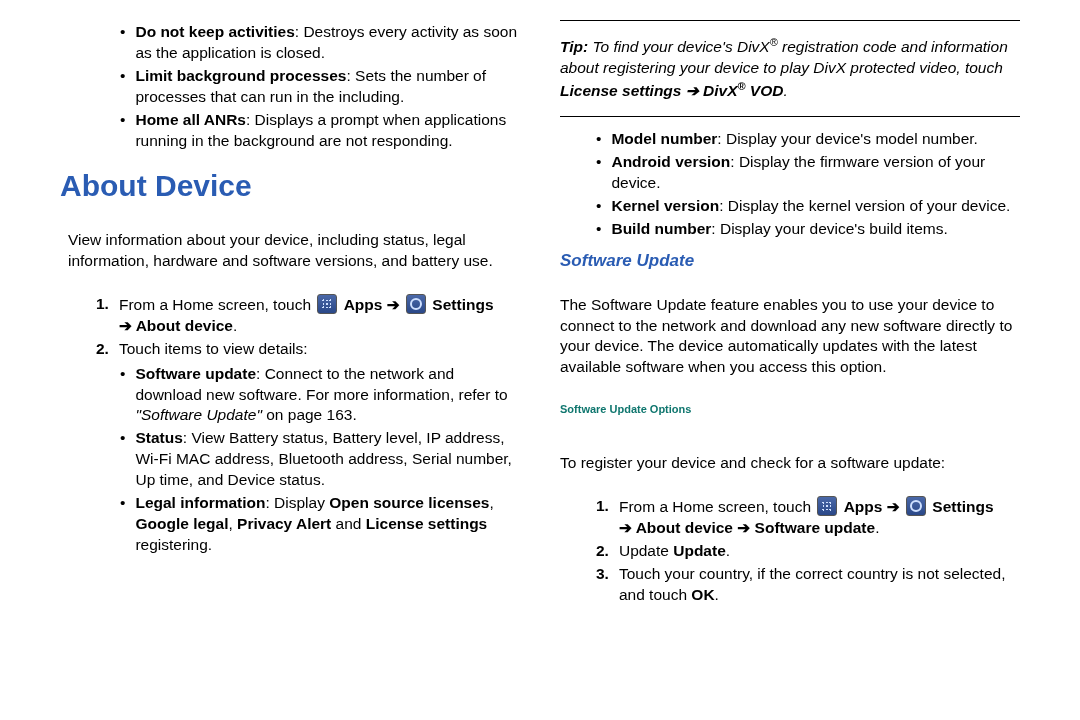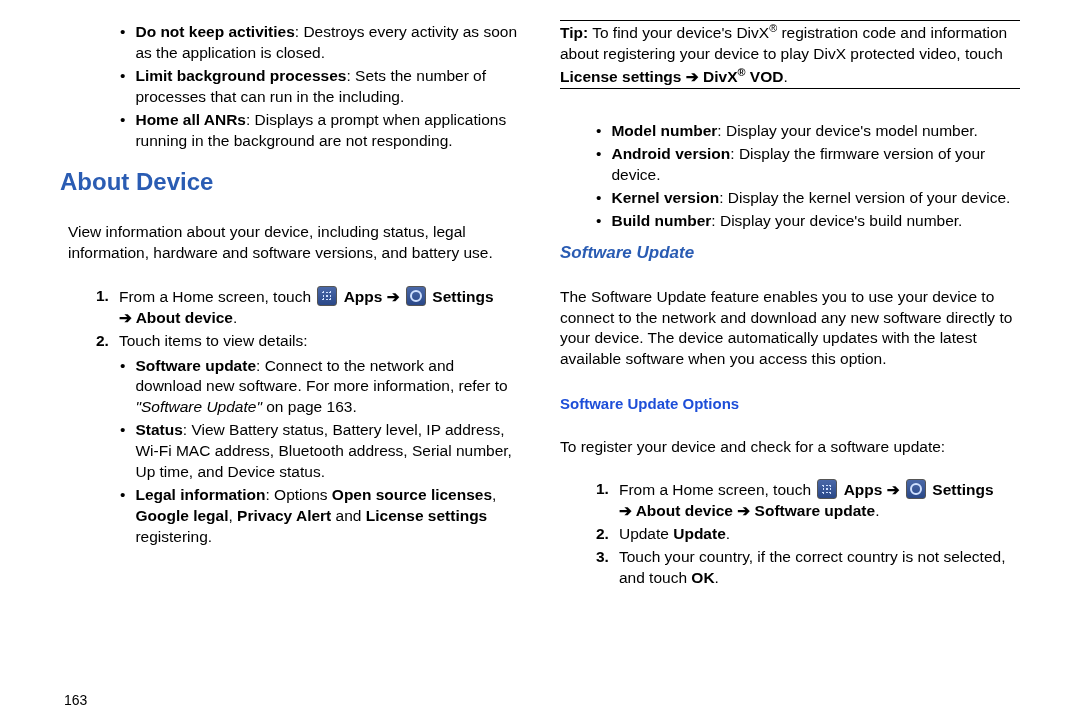--- a/index.html
+++ b/index.html
@@ -1,27 +1,27 @@
 <!DOCTYPE html>
 <html><head>
 <meta charset="utf-8">
 <style>
 html,body{margin:0;padding:0;width:1080px;height:720px;background:#fff;font-family:Arial,Helvetica,sans-serif;color:#000;}
 .page{display:flex;gap:40px;padding:20px 60px 10px 60px;box-sizing:border-box;height:100%;}
 .col{flex:1;display:flex;flex-direction:column;font-size:15.5px;line-height:1.35;}
-h1{color:#2a5cb3;font-family:Arial,Helvetica,sans-serif;font-weight:bold;font-size:24px;margin:12px 0 4px 0;}
+h1{color:#2a5cb3;font-family:Arial,Helvetica,sans-serif;font-weight:bold;font-size:30px;margin:12px 0 4px 0;}
 h2{color:#2a5cb3;font-style:italic;font-weight:bold;font-size:17px;margin:8px 0 2px 0;}
-h3{color:#1d4ed8;font-weight:bold;font-size:15px;margin:4px 0 2px 0;}
+h3{color:#0f766e;font-weight:bold;font-size:11px;margin:4px 0 16px 0;}
 p{margin:20px 0;}
 .indent1{padding-left:36px;}
 .indent2{padding-left:60px;}
 .bullet,.nbullet{display:flex;gap:10px;margin:2px 0;}
 .bullet .mk{flex:0 0 auto;line-height:1.35;}
 .nbullet .mk{font-weight:bold;flex:0 0 auto;}
-.tipbox{border-top:1px solid #000;border-bottom:1px solid #000;padding:0 0;margin-bottom:30px;}
+.tipbox{border-top:1px solid #000;border-bottom:1px solid #000;padding:14px 0;margin-bottom:10px;font-style:italic;}
 .b{font-weight:bold;}
 .i{font-style:italic;}
 .arrow{font-weight:bold;}
 .icon{display:inline-block;width:18px;height:18px;vertical-align:-4px;border:1px solid #555;border-radius:3px;background:linear-gradient(#4a68a8,#2a4888);position:relative;margin:0 2px;}
 .icon.apps::after{content:"";position:absolute;inset:2px;background:radial-gradient(circle at 25% 25%,#cfe0ff 1px,transparent 1px),radial-gradient(circle at 50% 25%,#cfe0ff 1px,transparent 1px),radial-gradient(circle at 75% 25%,#cfe0ff 1px,transparent 1px),radial-gradient(circle at 25% 50%,#cfe0ff 1px,transparent 1px),radial-gradient(circle at 50% 50%,#cfe0ff 1px,transparent 1px),radial-gradient(circle at 75% 50%,#cfe0ff 1px,transparent 1px),radial-gradient(circle at 25% 75%,#cfe0ff 1px,transparent 1px),radial-gradient(circle at 50% 75%,#cfe0ff 1px,transparent 1px),radial-gradient(circle at 75% 75%,#cfe0ff 1px,transparent 1px);}
 .icon.settings::after{content:"";position:absolute;inset:3px;border:2px solid #cfe0ff;border-radius:50%;}
 .pgnum{margin-top:auto;font-size:14px;padding-left:4px;}
 sup{font-size:0.7em;}
 </style>
 </head>
@@ -73,26 +73,25 @@
         <span class="mk">•</span>
         <span><span class="b">Software update</span><span>: Connect to the network and download new software. For more information, refer to </span><span class="i">"Software Update"</span><span> on page 163.</span></span>
       </div>
       <div class="bullet">
         <span class="mk">•</span>
         <span><span class="b">Status</span><span>: View Battery status, Battery level, IP address, Wi-Fi MAC address, Bluetooth address, Serial number, Up time, and Device status.</span></span>
       </div>
       <div class="bullet">
         <span class="mk">•</span>
         <span>
-          <span class="b">Legal information</span><span>: Options </span><span class="b">Open source licenses</span><span>, </span><span class="b">Google legal</span><span>, </span><span class="b">Privacy Alert</span><span> and </span><span class="b">License settings</span><span> registering.</span>
+          <span class="b">Legal information</span><span>: Display </span><span class="b">Open source licenses</span><span>, </span><span class="b">Google legal</span><span>, </span><span class="b">Privacy Alert</span><span> and </span><span class="b">License settings</span><span> registering.</span>
         </span>
       </div>
     </div>
 
-    <div class="pgnum">163</div>
   </div>
 
   <div class="col">
 
     <div class="tipbox">
       <span class="b">Tip:</span><span> To find your device's DivX</span><sup>®</sup><span> registration code and information about registering your device to play DivX protected video, touch </span><span class="b">License settings ➔ DivX</span><sup class="b">®</sup><span class="b"> VOD</span><span>.</span>
     </div>
 
     <div class="indent1">
       <div class="bullet">
@@ -102,21 +101,21 @@
       <div class="bullet">
         <span class="mk">•</span>
         <span><span class="b">Android version</span><span>: Display the firmware version of your device.</span></span>
       </div>
       <div class="bullet">
         <span class="mk">•</span>
         <span><span class="b">Kernel version</span><span>: Display the kernel version of your device.</span></span>
       </div>
       <div class="bullet">
         <span class="mk">•</span>
-        <span><span class="b">Build number</span><span>: Display your device's build number.</span></span>
+        <span><span class="b">Build number</span><span>: Display your device's build items.</span></span>
       </div>
     </div>
 
     <h2>Software Update</h2>
     <p>The Software Update feature enables you to use your device to connect to the network and download any new software directly to your device. The device automatically updates with the latest available software when you access this option.</p>
 
     <h3>Software Update Options</h3>
     <p>To register your device and check for a software update:</p>
 
     <div class="indent1">

